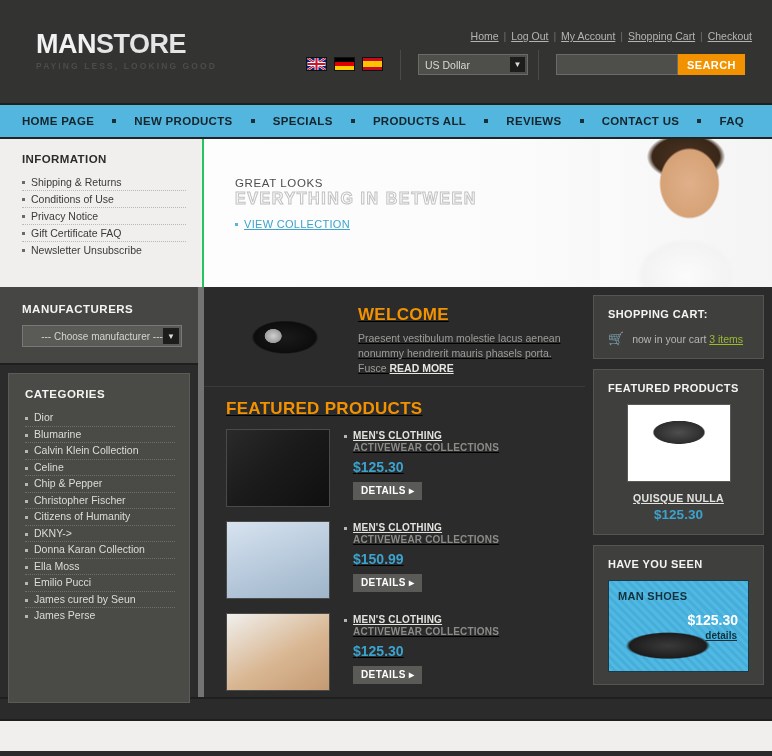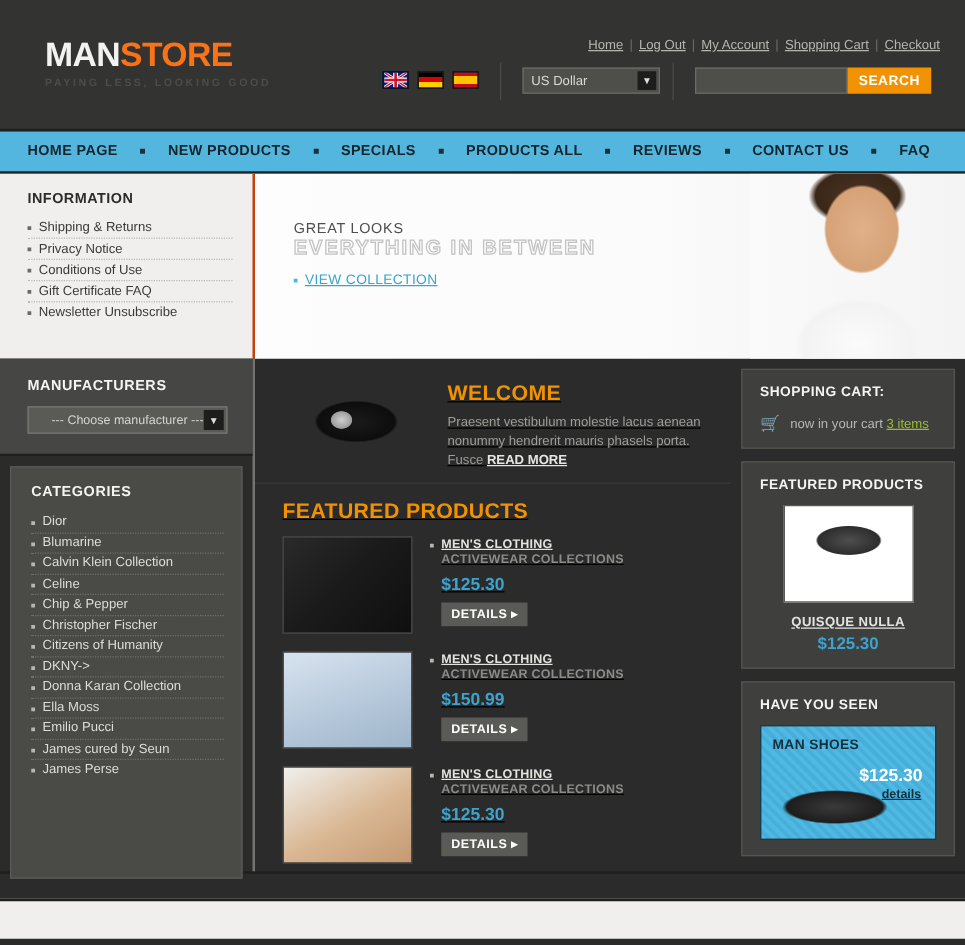--- a/index.html
+++ b/index.html
@@ -12,21 +12,21 @@
   .page { position: relative; width: 772px; height: 756px; background: #2b2b2b; }
 
   
   .header {
     position: relative; height: 105px; background: #333331;
     border-bottom: 2px solid #1f1f1e;
   }
   .logo { position: absolute; left: 36px; top: 31px; }
   .logo-text { font-size: 27px; font-weight: bold; letter-spacing: -0.5px; line-height: 1; }
   .logo-man { color: #f2f2f2; }
-  .logo-store { color: #f97316; }
+  .logo-store { color: #e5e5e5; }
   .logo-tag {
     font-size: 8.5px; color: #4c4c4a; letter-spacing: 2.1px;
     margin-top: 3px; font-weight: bold;
   }
   .toplinks {
     position: absolute; right: 20px; top: 30px;
     font-size: 10.5px; color: #8c8c88;
   }
   .toplinks a { color: #b5b5b0; text-decoration: underline; }
   .toplinks span.sep { color: #6d6d6a; margin: 0 2px; }
@@ -68,21 +68,21 @@
   .nav a {
     color: #16242b; font-size: 11.5px; font-weight: bold; letter-spacing: 0.3px;
     text-decoration: none; white-space: nowrap;
   }
   .nav .dot { width: 4px; height: 4px; background: #1d3038; margin: 0 auto; }
   .nav .dotwrap { flex: 1; display: flex; justify-content: center; }
 
   
   .banner-row { display: flex; height: 148px; background: #2b2b2b; }
   .info-panel {
-    width: 204px; background: #f0efed; border-right: 2px solid #c2410c;
+    width: 204px; background: #f0efed; border-right: 2px solid #22c55e;
     padding: 14px 16px 0 22px;
   }
   .info-title {
     font-size: 11.5px; font-weight: bold; color: #2c2c2c;
     letter-spacing: 0.4px; margin-bottom: 9px;
   }
   .info-list { list-style: none; }
   .info-list li {
     font-size: 10.5px; color: #3a3a3a; padding: 1.5px 0 2.5px 9px;
     border-bottom: 1px dotted #b9b9b5; position: relative;
@@ -115,21 +115,21 @@
       radial-gradient(ellipse 46px 54px at 52% 30%, #e0b08a 0%, #d6a277 62%, rgba(214,162,119,0) 66%),
       radial-gradient(ellipse 56px 34px at 50% 12%, #4a3323 0%, #3a2718 60%, rgba(58,39,24,0) 70%),
       radial-gradient(ellipse 62px 46px at 50% 92%, #fbfbfb 0%, #f3f3f3 70%, rgba(243,243,243,0) 80%),
       linear-gradient(to right, #fafafa, #f4f4f4);
   }
 
   
   .main-row { display: flex; background: #2b2b2b; height: 410px; }
 
   
-  .leftcol { width: 204px; border-right: 2px solid #737373; background: #2b2b2b; }
+  .leftcol { width: 204px; border-right: 6px solid #737373; background: #2b2b2b; }
   .panel-manu {
     background: #464644; margin: 0 0 8px 0; padding: 16px 12px 16px 22px;
     border-bottom: 2px solid #1f1f1e;
   }
   .panel-h { font-size: 11.5px; font-weight: bold; color: #f4f4f2; letter-spacing: 0.5px; }
   .manu-select {
     margin-top: 10px; width: 160px; height: 22px; background: #5a5a57;
     border: 1px solid #787874; color: #d3d3cf; font-size: 10px;
     display: flex; align-items: center; justify-content: center; position: relative;
   }
@@ -315,22 +315,22 @@
         <i class="dot"></i>
       </span>
     <a href="#" style="margin-right:28px;">FAQ</a>
   </div>
 
   <div class="banner-row">
     <div class="info-panel">
       <div class="info-title">INFORMATION</div>
       <ul class="info-list">
         <li>Shipping &amp; Returns</li>
+        <li>Conditions of Use</li>
         <li>Privacy Notice</li>
-        <li>Conditions of Use</li>
         <li>Gift Certificate FAQ</li>
         <li>Newsletter Unsubscribe</li>
       </ul>
     </div>
 
     <div class="banner">
       <div class="banner-copy">
         <div class="b1">GREAT LOOKS</div>
         <div class="b3">EVERYTHING IN BETWEEN</div>
         <div class="b4"><a href="#">VIEW COLLECTION</a></div>

